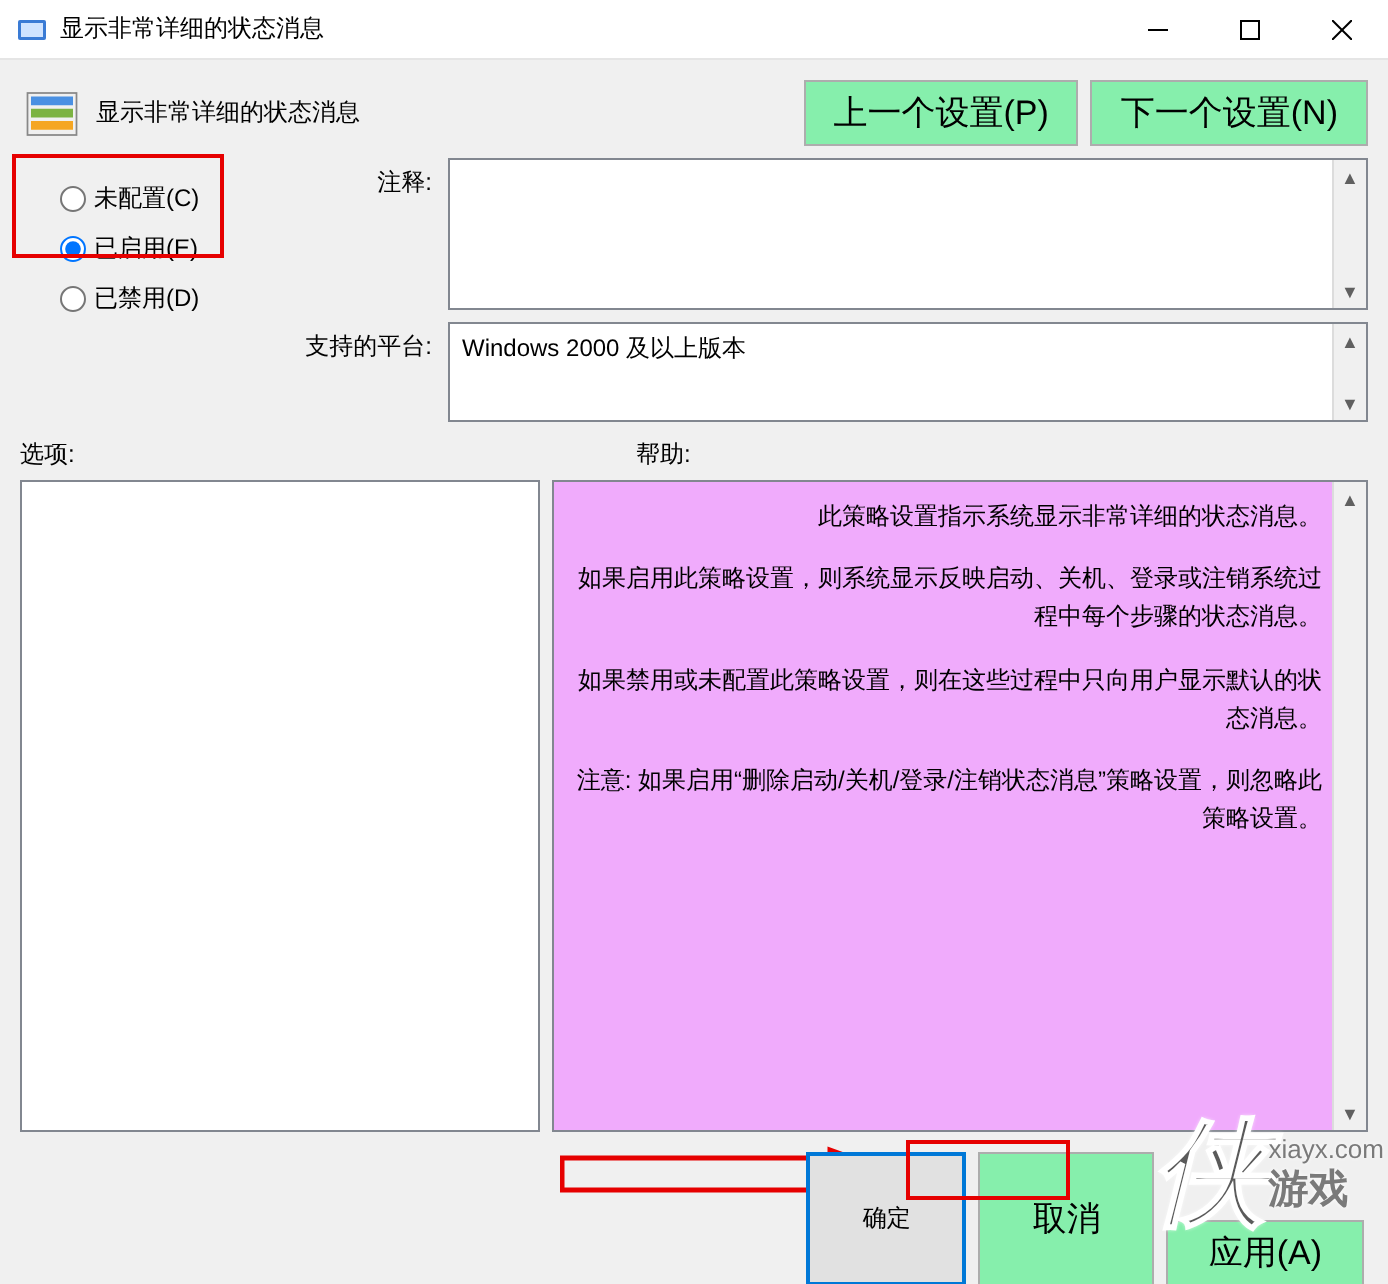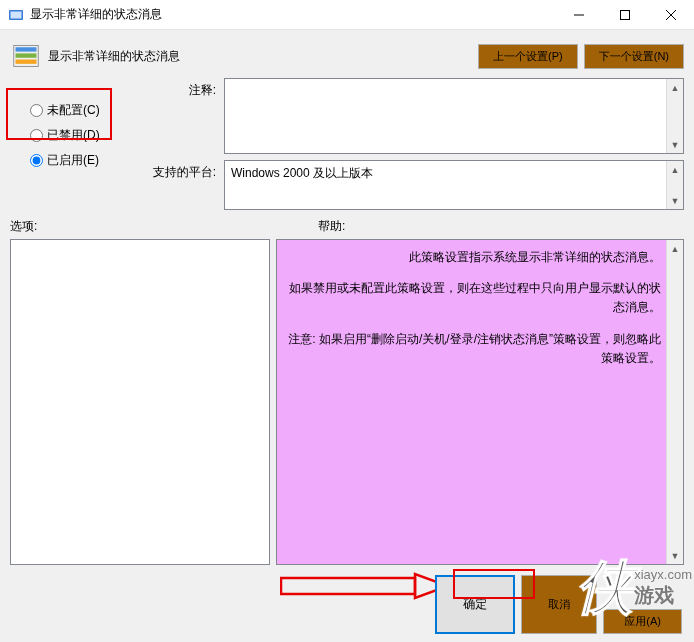--- a/index.html
+++ b/index.html
@@ -35,33 +35,32 @@
     padding: 10px 10px 6px 10px;
   }
   .header-row .hicon {
     width: 32px; height: 32px;
     display:flex;align-items:center;justify-content:center;
     margin-right:6px;
   }
   .header-row .htitle { flex:1; font-size:12px; }
   .nav-btns { display:flex; gap:6px; }
   .win-button {
-    background:#a16207;
+    background:#86efac;
     border:1px solid #adadad;
     padding: 4px 14px;
-    font-size:11px;
+    font-size:17px;
     font-family:inherit;
     cursor: default;
   }
   .radio-group {
     position:relative;
     top:-2px;
     padding: 8px 0 2px 18px;
     width: 112px;
-    margin-top: 12px;
   }
   .radio-row { display:flex; align-items:center; padding:4px 2px; gap:4px; }
   .radio-row input { margin:0; }
   .red-box1 {
     position:absolute;
     border:2px solid #e60000;
     pointer-events:none;
   }
   .mid {
     display:flex;
@@ -206,26 +205,26 @@
 </div>
 
 <div class="mid">
   <div class="mid-left">
     <div class="radio-group" style="position:relative;">
       <label class="radio-row">
         <input type="radio" name="st" style="">
         <span>未配置(C)</span>
       </label>
       <label class="radio-row">
+        <input type="radio" name="st" checked="" style="">
+        <span>已启用(E)</span>
+      </label>
+      <label class="radio-row">
         <input type="radio" name="st" style="">
         <span>已禁用(D)</span>
-      </label>
-      <label class="radio-row">
-        <input type="radio" name="st" checked="" style="">
-        <span>已启用(E)</span>
       </label>
       <div class="red-box1" style="left:-4px;top:-2px;width:106px;height:52px;"></div>
     </div>
   </div>
   <div style="flex:1;display:flex;flex-direction:column;gap:6px;">
     <div class="mid-row">
       <div class="lbl" style="width:46px;">注释:</div>
       <div class="sunken comment-box">
         <div class="scroll-stub">
           <div class="scroll-arrow">▲</div>
@@ -249,20 +248,21 @@
 <div class="lower-labels">
   <div class="l1">选项:</div>
   <div>帮助:</div>
 </div>
 
 <div class="lower">
   <div class="opts-box"></div>
   <div class="help-box">
     <div class="help-content">
       <p>此策略设置指示系统显示非常详细的状态消息。</p>
+      <p>如果启用此策略设置，则系统显示反映启动、关机、登录或注销系统过程中每个步骤的状态消息。</p>
       <p>如果禁用或未配置此策略设置，则在这些过程中只向用户显示默认的状态消息。</p>
       <p>注意: 如果启用“删除启动/关机/登录/注销状态消息”策略设置，则忽略此策略设置。</p>
     </div>
     <div class="scroll-stub">
       <div class="scroll-arrow">▲</div>
       <div class="scroll-arrow">▼</div>
     </div>
   </div>
 </div>
 

